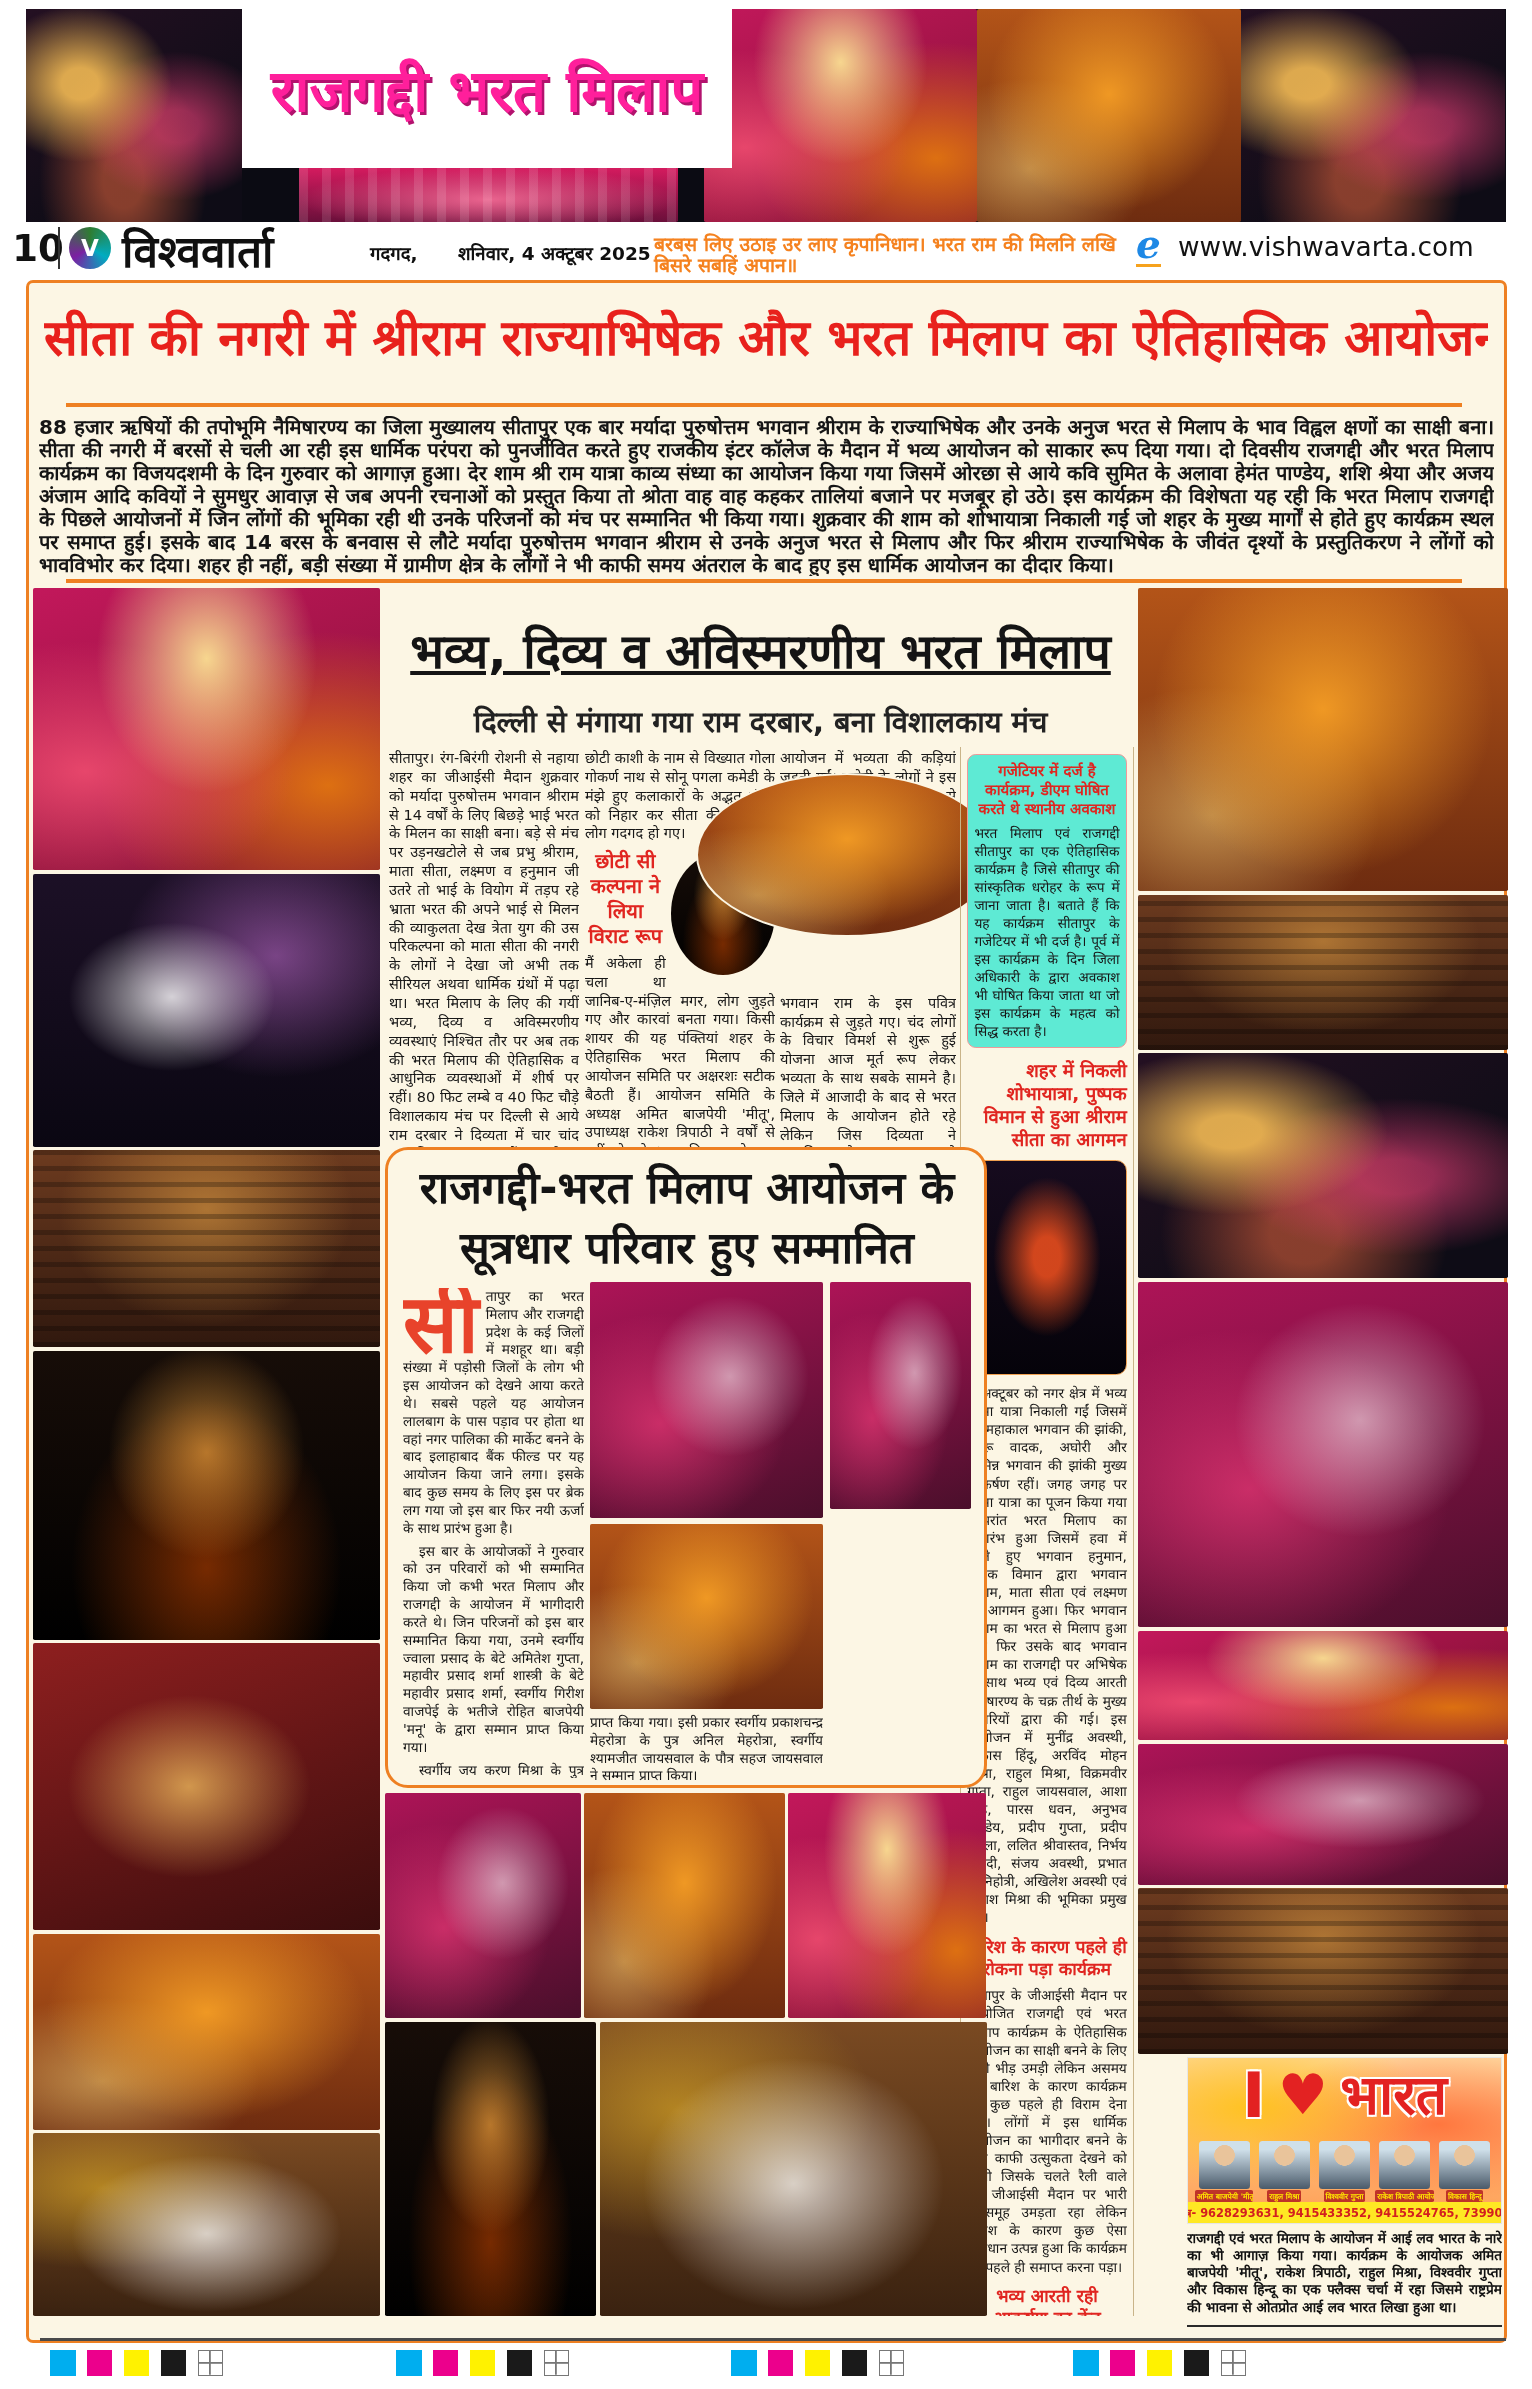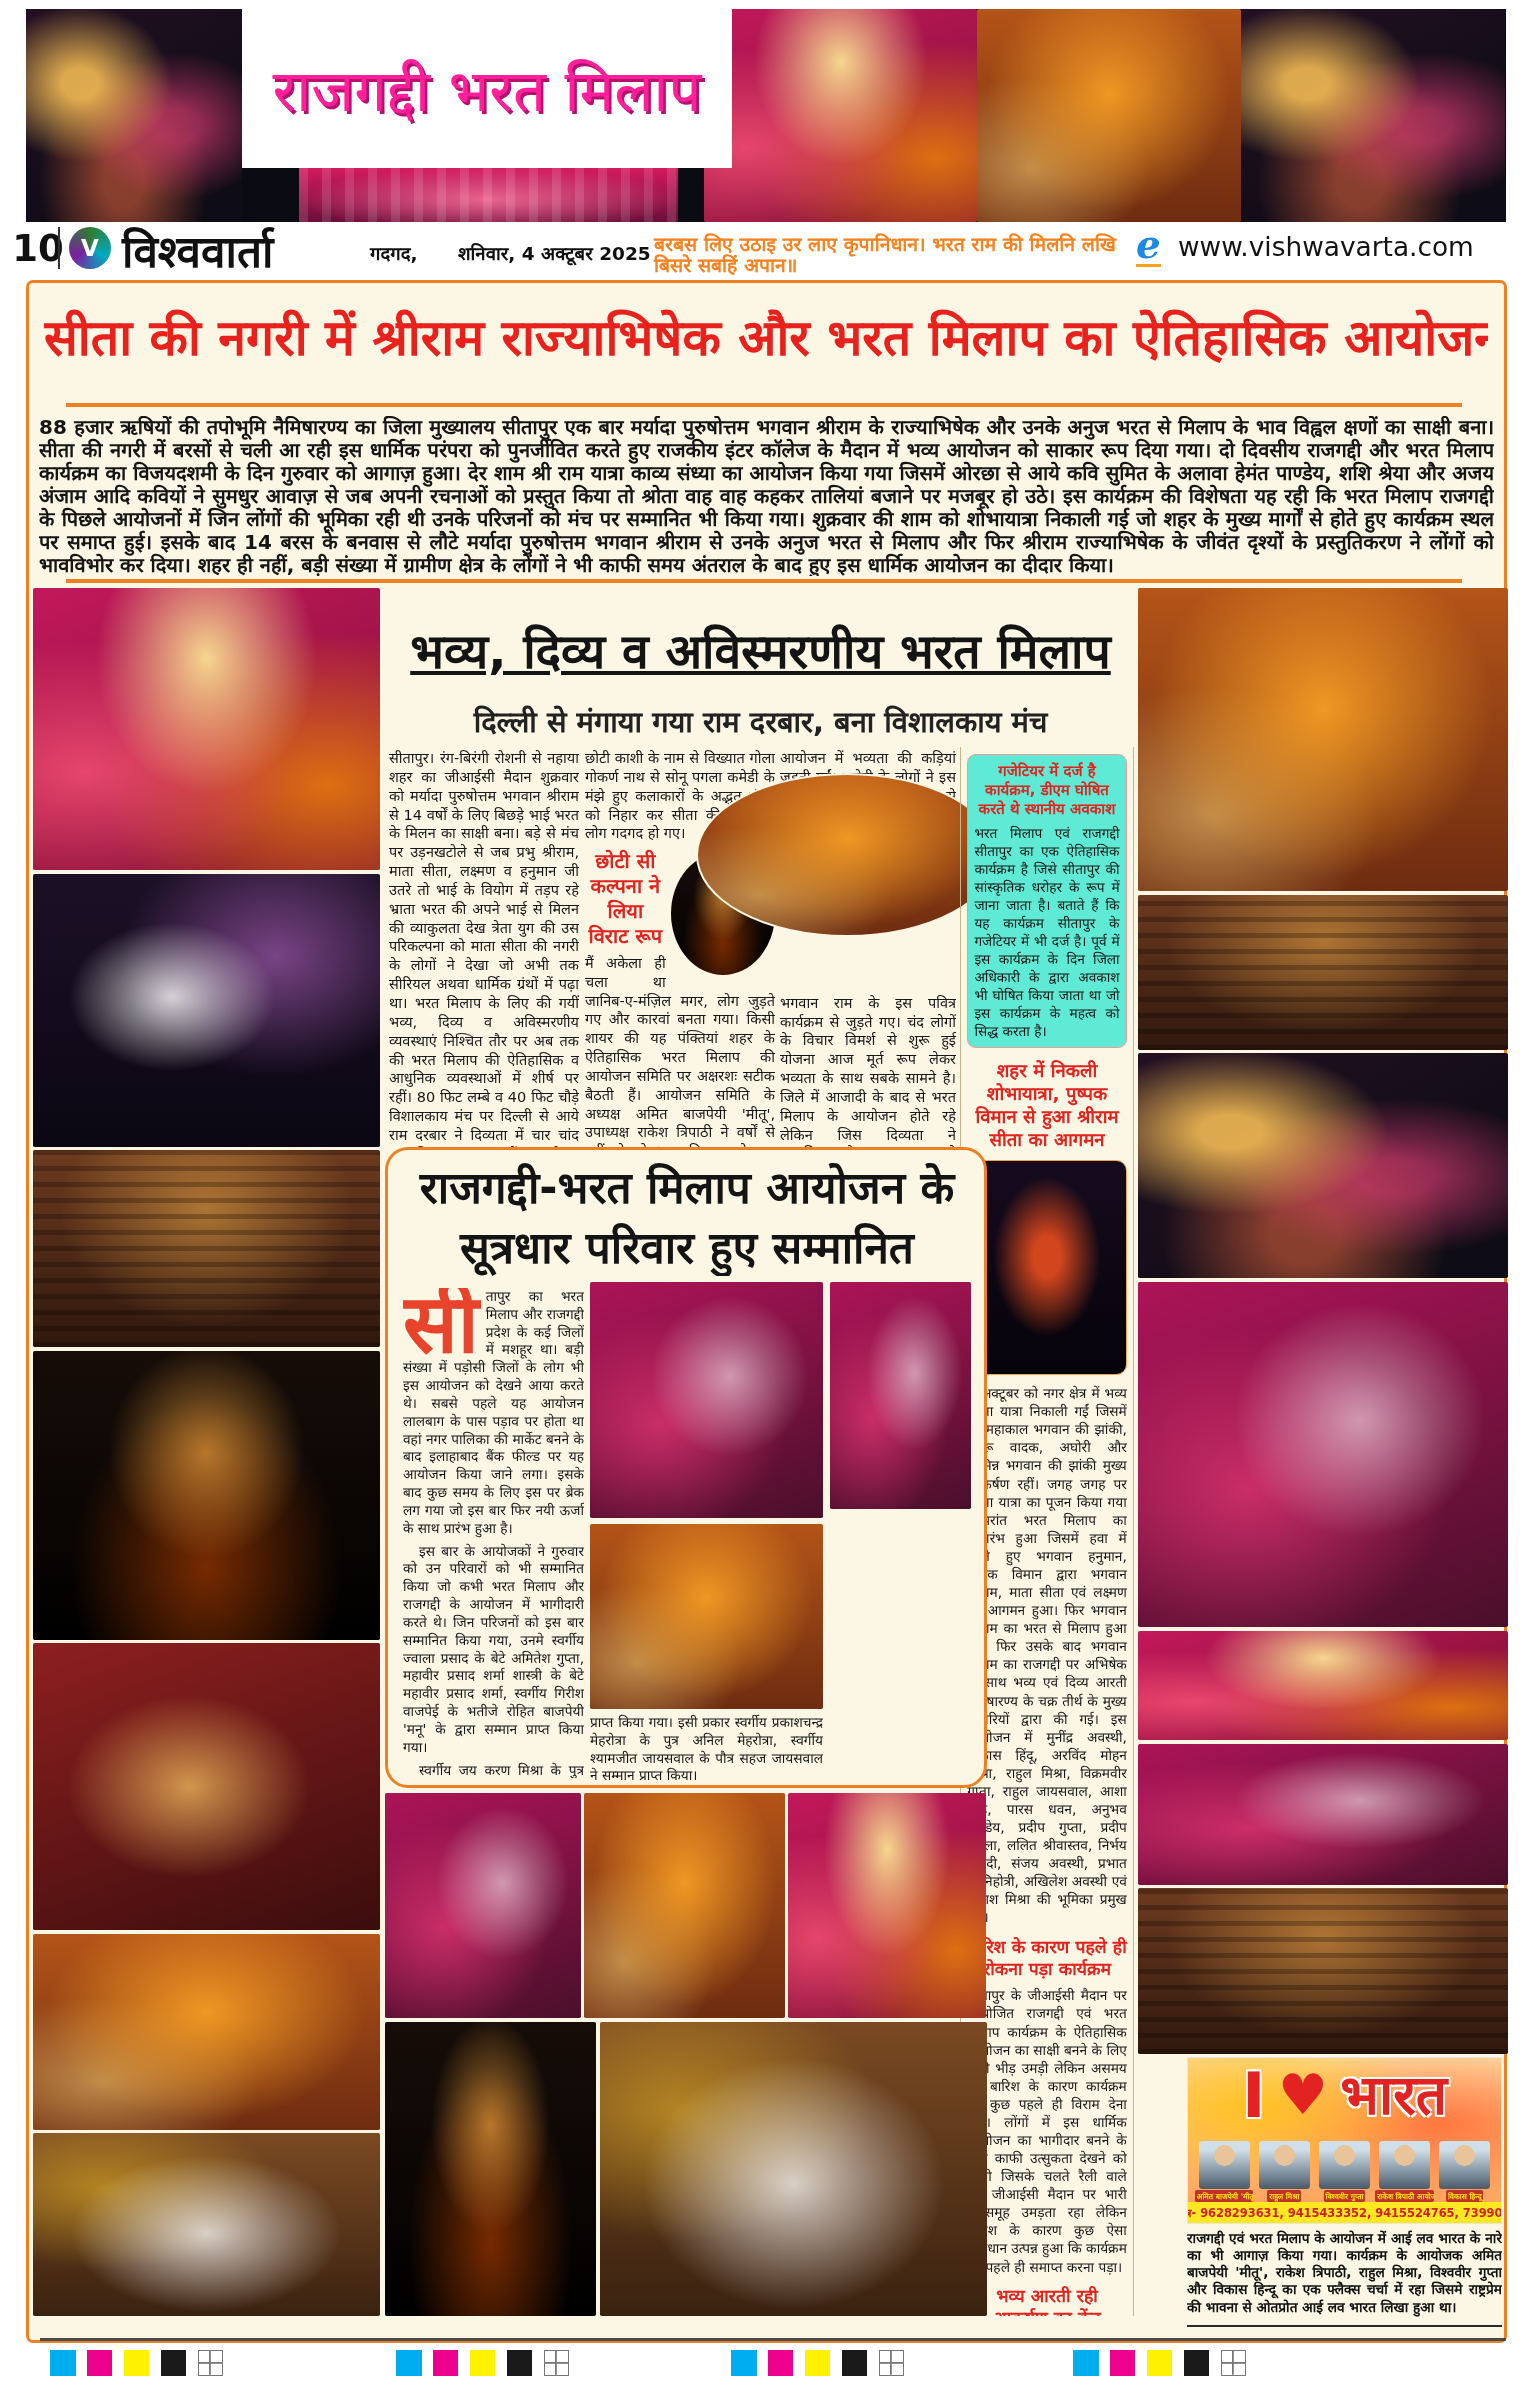--- a/index.html
+++ b/index.html
@@ -16,21 +16,21 @@
   .g6{background:radial-gradient(ellipse at 60% 40%,rgba(255,255,255,.55),transparent 40%),radial-gradient(ellipse at 30% 60%,rgba(255,64,129,.6),transparent 55%),linear-gradient(160deg,#ad1457,#4a0f2b);}
   .g7{background:radial-gradient(ellipse at 50% 35%,rgba(255,171,64,.65),transparent 40%),radial-gradient(ellipse at 50% 75%,rgba(230,81,0,.5),transparent 55%),linear-gradient(180deg,#170d08,#000);}
   .g8{background:radial-gradient(ellipse at 45% 50%,rgba(255,205,100,.7),transparent 45%),linear-gradient(160deg,#8e1f1f,#3b0d0d);}
   .g9{background:repeating-linear-gradient(90deg,rgba(255,255,255,.12) 0 8.8px,transparent 8.8px 23px),radial-gradient(ellipse at 50% 60%,rgba(255,120,160,.8),transparent 70%),linear-gradient(180deg,#d81b60,#6a0f3a);}
   .g10{background:radial-gradient(ellipse at 50% 55%,rgba(255,255,255,.75),transparent 55%),radial-gradient(ellipse at 20% 30%,rgba(255,202,40,.5),transparent 45%),linear-gradient(180deg,#7a4a22,#3a2210);}
   .g11{background:radial-gradient(ellipse at 50% 45%,rgba(244,81,30,.85) 0 12%,transparent 48%),linear-gradient(180deg,#160b1e,#05030a);}
 
   .banner{left:26.4px;top:8.8px;width:1480px;height:213px;background:#0b0b13;}
   .banner-title-box{left:242px;top:8.8px;width:490px;height:159px;background:#ffffff;
       display:flex;align-items:center;justify-content:center;}
-  .banner-title{color:#ff1f9b;font-size:58px;font-weight:normal;text-shadow:2.6px 2.6px 0 #b3126e;white-space:nowrap;}
+  .banner-title{color:#ff1f9b;font-size:58px;font-weight:bold;text-shadow:2.6px 2.6px 0 #b3126e;white-space:nowrap;}
 
   .pagenum{left:12.3px;top:227px;font-size:37px;font-weight:bold;color:#111;}
   .mast-divider{left:58px;top:227px;width:1.8px;height:42px;background:#333;}
   .logo{left:69px;top:227px;width:42px;height:42px;border-radius:50%;
       background:conic-gradient(#2e7d32,#00acc1,#7b1fa2,#2e7d32);
       display:flex;align-items:center;justify-content:center;color:#fff;font-weight:bold;font-size:23px;}
   .papername{left:122px;top:220px;font-size:44px;font-weight:bold;color:#101010;}
   .mast-city{left:370px;top:240px;font-size:18.5px;font-weight:bold;color:#101010;}
   .mast-date{left:458px;top:240px;font-size:18.5px;font-weight:bold;color:#101010;}
   .tagline{left:654px;top:234px;width:476px;font-size:19.4px;font-weight:bold;color:#f5821f;line-height:1.1;}
@@ -50,21 +50,21 @@
   .btxt p.noind{text-indent:0;}
   .red-sub{color:#e02520;font-weight:bold;text-align:center;}
   .circle-photo{float:right;width:104px;height:123px;border-radius:50%;margin:3.5px 0 3.5px 5.3px;}
   .oval-photo{left:696px;top:773px;width:298px;height:160px;border-radius:50%;border:2.6px solid #fcf6e4;}
 
   .rail{left:960px;top:747px;width:174px;height:1569px;border-left:0.9px solid #c9b489;border-right:0.9px solid #c9b489;
         box-sizing:border-box;padding:7px 6.2px;overflow:hidden;}
   .gaz-box{background:#5eead4;border:1.8px solid #ef9a9a;border-radius:8.8px;padding:7px 6.2px;margin-bottom:10.6px;}
   .gaz-head{color:#e02520;font-weight:bold;font-size:15px;text-align:center;line-height:1.25;margin-bottom:5.3px;}
   .railtxt{font-size:13.7px;line-height:1.32;color:#171717;text-align:justify;}
-  .shobha-head{color:#e02520;font-weight:bold;font-size:18.5px;text-align:center;line-height:1.25;margin:8.8px 0;}
+  .shobha-head{color:#e02520;font-weight:bold;font-size:18.5px;text-align:right;line-height:1.25;margin:8.8px 0;}
   .hanuman{width:100%;height:215px;border-radius:10.6px;border:1.8px solid #f0a150;box-sizing:border-box;margin-bottom:8.8px;}
   .sec-head{color:#e02520;font-weight:bold;font-size:17.6px;text-align:center;line-height:1.25;margin:10.6px 0 5.3px 0;}
 
   .a2-box{left:385px;top:1147px;width:602px;height:641px;border:3.5px solid #ee8022;border-radius:23px;background:#fcf6e4;box-sizing:border-box;}
   .a2-head{left:401px;top:1159px;width:572px;font-size:44px;font-weight:bold;color:#141414;text-align:center;line-height:1.3;white-space:nowrap;overflow:hidden;}
   .dropcap{float:left;color:#e8432b;font-size:81px;line-height:.78;font-weight:bold;margin:5.3px 7px 0 0;}
 
   .adbox{left:1187px;top:2057px;width:315px;height:167px;border:1.8px solid #e6e6e6;box-sizing:border-box;
       background:radial-gradient(ellipse at 20% 30%,rgba(255,193,7,.8),transparent 50%),radial-gradient(ellipse at 80% 40%,rgba(255,87,34,.7),transparent 55%),linear-gradient(180deg,#ffd9a0,#ff9e54);
       display:flex;flex-direction:column;}

